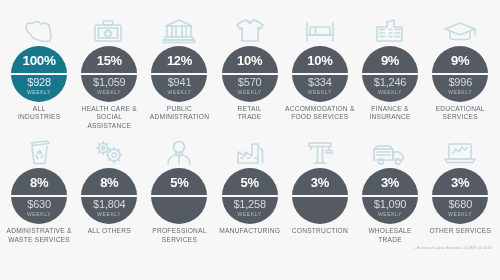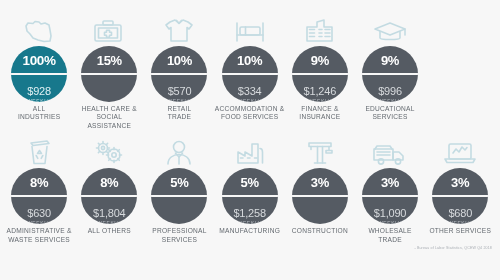--- a/index.html
+++ b/index.html
@@ -82,21 +82,21 @@
   .divider {
     width: 56px;
     height: 1.6px;
     background: #f7f7f7;
     flex: none;
   }
   .lower {
     display: flex;
     flex-direction: column;
     align-items: center;
-    padding-top: 10px;
+    padding-top: 1px;
   }
   .amt {
     color: #d7dadd;
     font-size: 11px;
     font-weight: normal;
     letter-spacing: -0.2px;
     line-height: 12px;
   }
   .circle.teal .amt { color: #dff0f3; }
   .wk {
@@ -160,27 +160,53 @@
         <svg width="34" height="26" viewBox="0 0 34 26">
             <rect class="ic" x="11" y="3" width="10" height="4" rx="1"></rect>
             <rect class="ic" x="3" y="7" width="26" height="16" rx="1.5"></rect>
             <rect class="ic" x="6.5" y="10" width="19" height="10"></rect>
             <path class="ic" d="M14.5 12.2h3v2h2v3h-2v2h-3v-2h-2v-3h2z"></path>
           </svg>
       </div>
       <div class="circle">
         <span class="pct">15%</span>
         <div class="divider"></div>
+        <div class="lower">
+          <span class="amt">$1,059</span>
+          <span class="wk">WEEKLY</span>
+        </div>
       </div>
       <div class="label">
         <span>HEALTH CARE &amp;</span>
         <span class="l2">SOCIAL ASSISTANCE</span>
       </div>
     </div>
 
+    <div class="cell">
+      <div class="icon-wrap">
+        <svg width="34" height="27" viewBox="0 0 34 27">
+            <path class="ic" d="M17 3 L30 9 H4 Z"></path>
+            <path class="ic" d="M5 9v11M10 9v11M14 9v11M20 9v11M24 9v11M29 9v11"></path>
+            <path class="ic" d="M3 20h28v3H3z"></path>
+            <path class="ic" d="M1.5 23h31v2.5h-31z"></path>
+          </svg>
+      </div>
+      <div class="circle">
+        <span class="pct">12%</span>
+        <div class="divider"></div>
+        <div class="lower">
+          <span class="amt">$941</span>
+          <span class="wk">WEEKLY</span>
+        </div>
+      </div>
+      <div class="label">
+        <span>PUBLIC</span>
+        <span class="l2">ADMINISTRATION</span>
+      </div>
+    </div>
 
     <div class="cell">
       <div class="icon-wrap">
         <svg width="30" height="27" viewBox="0 0 30 27">
             <path class="ic" d="M11 3 L6 5 L2 8 L5 12 L7 10.5 V24 H23 V10.5 L25 12 L28 8 L24 5 L19 3 L15 6.5 Z"></path>
             <path class="ic" d="M12.6 3.4 L15 6.2 L17.4 3.4"></path>
           </svg>
       </div>
       <div class="circle">
         <span class="pct">10%</span>

